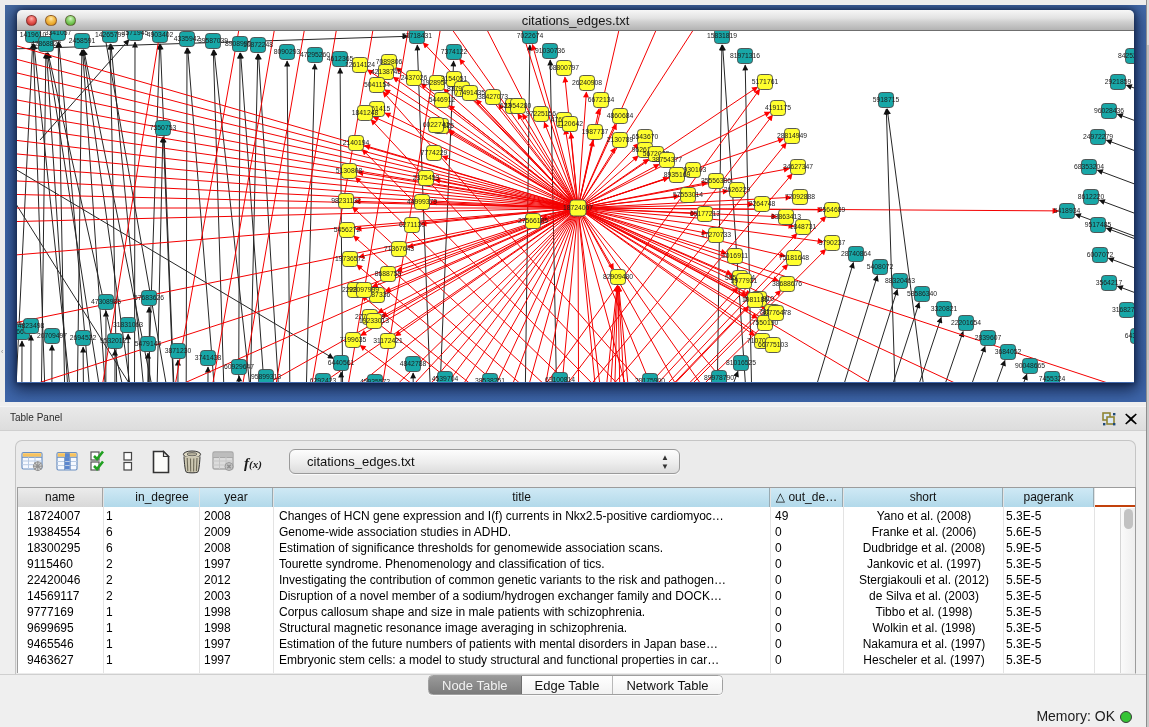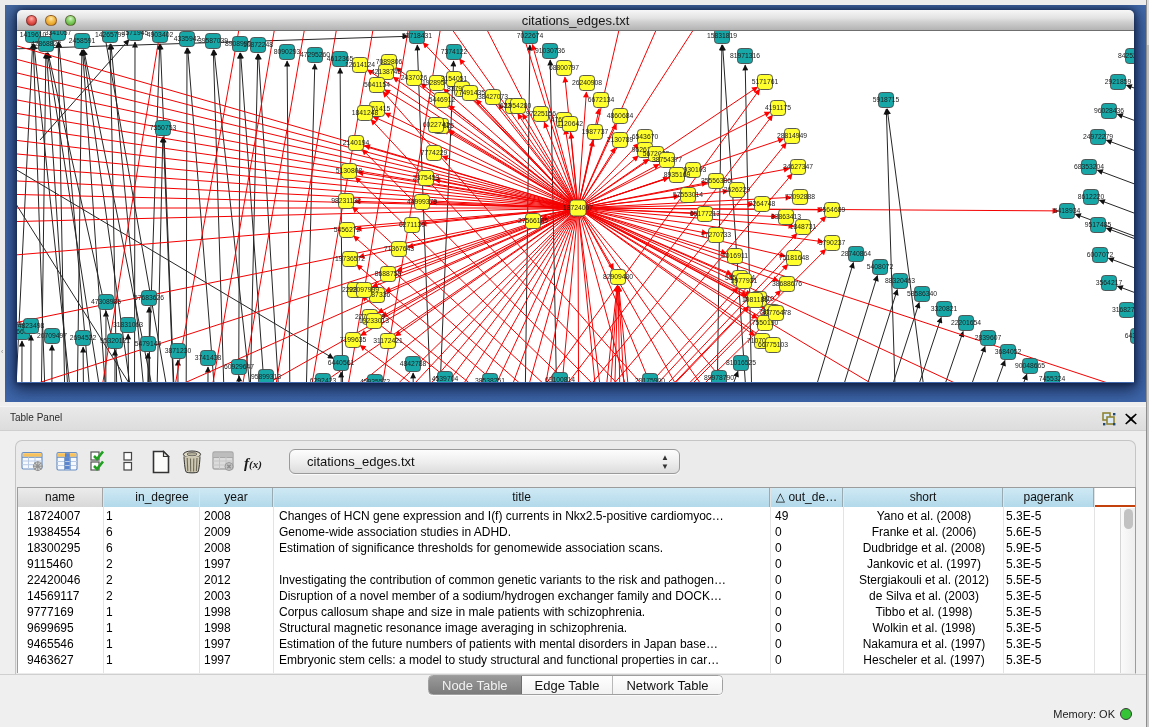--- a/index.html
+++ b/index.html
@@ -47,21 +47,21 @@
 .c0{left:9px;width:85px}.c1{left:88px;width:90px}.c2{left:186px;width:80px}
 .c3{left:261px;width:492px}.c4{left:757px;width:68px}.c5{left:826px;width:160px;text-align:center}
 .c6{left:988px;width:100px}
 .vline{position:absolute;top:0;bottom:0;width:1px;background:#e3e3e3}
 .sbar{position:absolute;right:0;top:20px;width:15px;height:166px;background:linear-gradient(90deg,#fafafa,#eee);border-left:1px solid #d5d5d5}
 .sthumb{position:absolute;left:2.5px;top:1px;width:9px;height:20px;border-radius:5px;background:#c2c2c2}
 .tabs{position:absolute;left:428px;top:273px;height:20px;display:flex;border:1px solid #9f9f9f;border-radius:4.5px;overflow:hidden;background:#fff;box-shadow:0 1px 0 rgba(255,255,255,.7)}
 .tab{height:100%;font-size:13px;line-height:19px;padding:0 13px;color:#111;background:linear-gradient(#fff,#f2f2f2);border-right:1px solid #b8b8b8}
 .tab:last-child{border-right:none}
 .tab.sel{background:linear-gradient(#9a9a9a,#7b7b7b);color:#f2f2f2;border-right:1px solid #6e6e6e}
-.status{position:absolute;right:14px;top:306px;font-size:11px;color:#1c1c1c}
+.status{position:absolute;right:14px;top:306px;font-size:14px;color:#1c1c1c}
 .status .dot{display:inline-block;width:12px;height:12px;border-radius:50%;background:#35c435;border:1px solid #3a3a3a;vertical-align:-2px;margin-left:5px}
 .hdiv{position:absolute;left:0;top:272px;width:1146px;height:1px;background:#cfcfcf}
 .collapsearrow{position:absolute;left:1px;top:348px;width:4px;height:7px;color:#888;font-size:7px}
 </style></head>
 <body>
 <div class="desktop">
   <div class="shade"></div>
   <div class="win">
     <div class="titlebar">
       <div class="tl r"></div>
@@ -756,20 +756,21 @@
             <div class="c2">2008</div>
             <div class="c3">Estimation of significance thresholds for genomewide association scans.</div>
             <div class="c4">0</div>
             <div class="c5">Dudbridge et al. (2008)</div>
             <div class="c6">5.9E-5</div>
           </div>
 <div class="tr">
             <div class="c0">9115460</div>
             <div class="c1">2</div>
             <div class="c2">1997</div>
+            <div class="c3">Tourette syndrome. Phenomenology and classification of tics.</div>
             <div class="c4">0</div>
             <div class="c5">Jankovic et al. (1997)</div>
             <div class="c6">5.3E-5</div>
           </div>
 <div class="tr">
             <div class="c0">22420046</div>
             <div class="c1">2</div>
             <div class="c2">2012</div>
             <div class="c3">Investigating the contribution of common genetic variants to the risk and pathogen…</div>
             <div class="c4">0</div>

